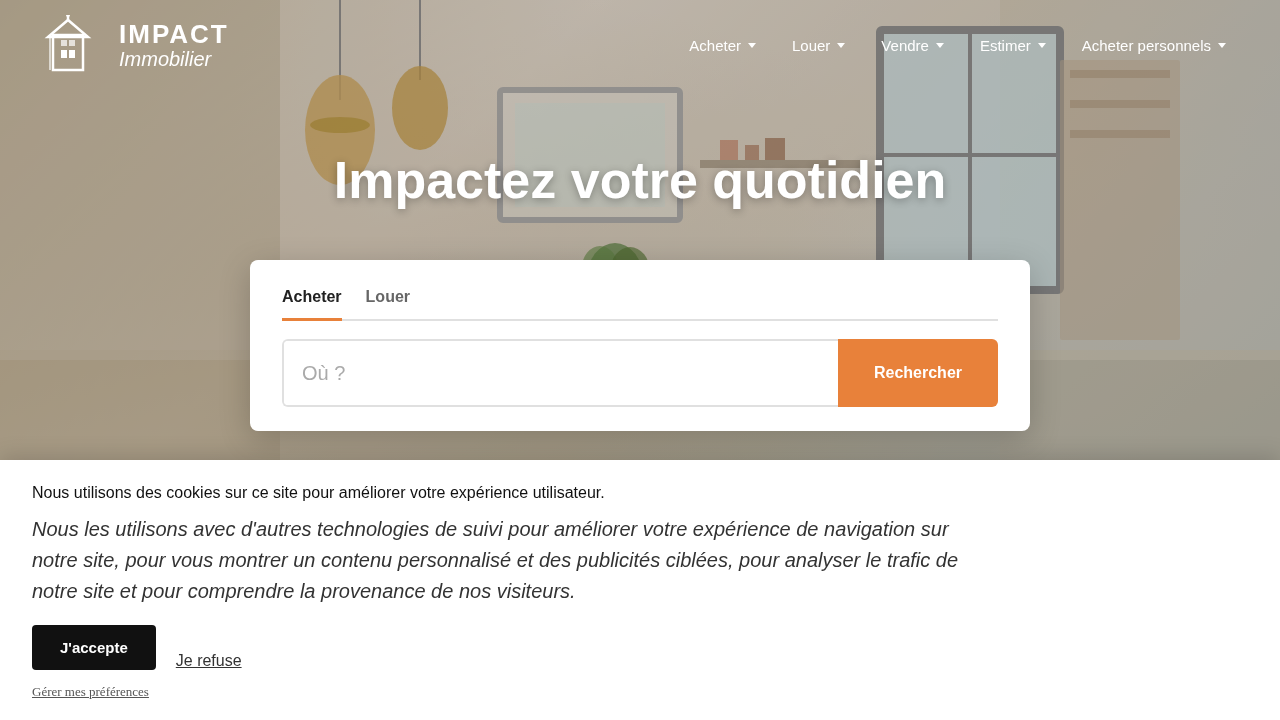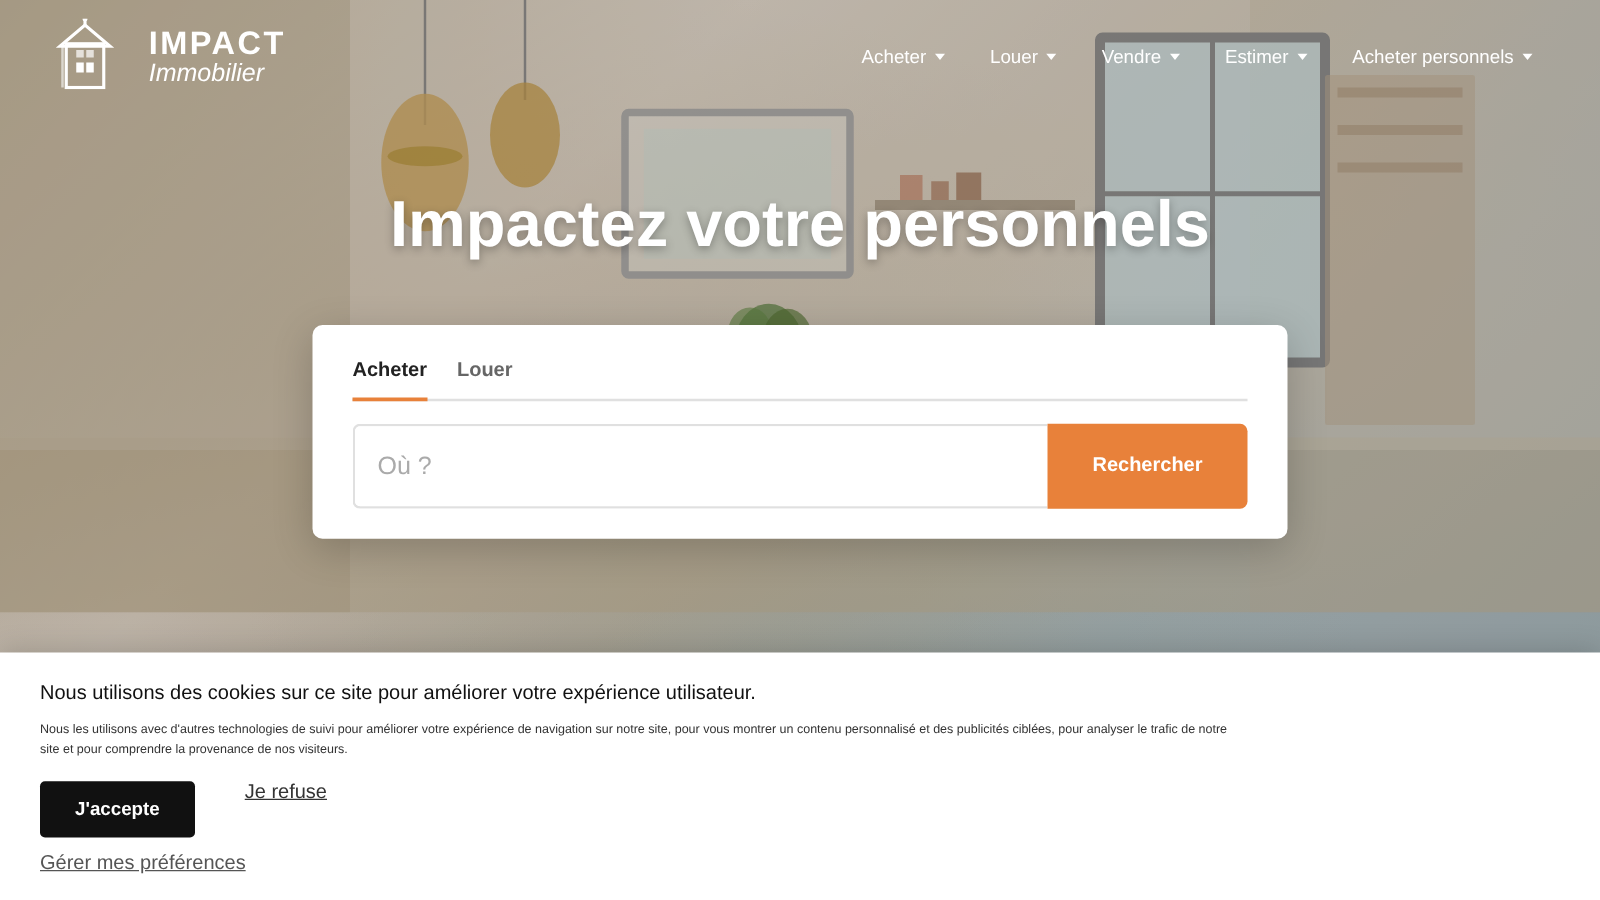--- a/index.html
+++ b/index.html
@@ -223,31 +223,32 @@
     }
 
     .cookie-title {
       font-size: 16px;
       font-weight: 400;
       color: #111;
       margin-bottom: 12px;
     }
 
     .cookie-text {
-      font-size: 10px;
+      font-size: 20px;
       color: #333;
       line-height: 1.55;
       margin-bottom: 18px;
       max-width: 960px;
+      font-style: italic;
     }
 
     .cookie-actions {
       display: flex;
-      align-items: flex-start;
-      gap: 40px;
+      align-items: flex-end;
+      gap: 20px;
       margin-bottom: 12px;
     }
 
     .btn-accept {
       background: #111;
       color: white;
       border: none;
       padding: 14px 28px;
       font-size: 15px;
       font-weight: 600;
@@ -260,25 +261,26 @@
       color: #333;
       border: none;
       font-size: 16px;
       font-weight: 500;
       cursor: pointer;
       text-decoration: underline;
       padding: 0;
     }
 
     .cookie-prefs-link {
-      font-size: 16px;
+      font-size: 13px;
       color: #555;
       text-decoration: underline;
       cursor: pointer;
       display: inline-block;
+      font-family: Liberation Serif, serif;
     }
   </style>
 </head>
 <body>
 
 <div class="hero-bg">
 
   <svg width="1280" height="490" viewBox="0 0 1280 490" xmlns="http://www.w3.org/2000/svg" style="position:absolute;top:0;left:0;opacity:0.85;">
 
     <rect x="0" y="350" width="1280" height="140" fill="#c8b89a" opacity="0.6"></rect>
@@ -370,21 +372,21 @@
       <span class="chevron"></span>
     </div>
     <div class="nav-item">
       <span>Acheter personnels</span>
       <span class="chevron"></span>
     </div>
   </div>
 </nav>
 
 <div class="hero-content">
-  <h1 class="hero-title">Impactez votre personnels</h1>
+  <h1 class="hero-title">Impactez votre quotidien</h1>
 
   <div class="search-section">
     <div class="search-tabs">
       <div class="search-tab active">Acheter</div>
       <div class="search-tab">Louer</div>
     </div>
     <div class="search-row">
       <div class="search-input-wrap">
         <input type="text" class="search-input" placeholder="Où ?" style="">
       </div>

